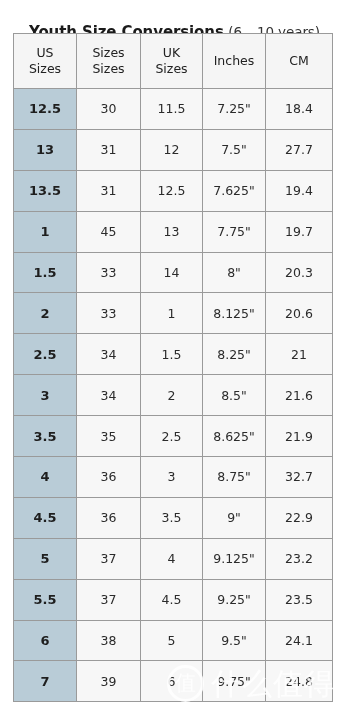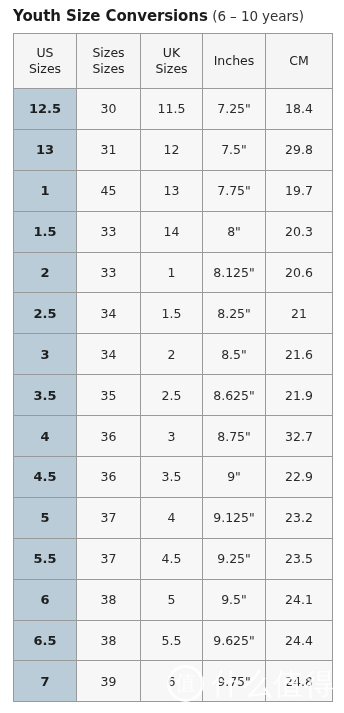--- a/index.html
+++ b/index.html
@@ -9,21 +9,21 @@
   }
   body {
     width: 344px;
     height: 713px;
     overflow: hidden;
     font-family: "DejaVu Sans", "Liberation Sans", sans-serif;
     position: relative;
   }
 
   #page-title {
-    margin: 0;
+    margin: 16px;
     padding: 7px 0 0 13px;
     font-size: 14.5px;
     line-height: 18px;
     color: #1a1a1a;
     font-weight: normal;
     white-space: nowrap;
     letter-spacing: -0.1px;
   }
   #page-title .main {
     font-weight: bold;
@@ -176,21 +176,28 @@
           <td>30</td>
           <td>11.5</td>
           <td>7.25"</td>
           <td>18.4</td>
         </tr>
         <tr>
           <td class="us-cell">13</td>
           <td>31</td>
           <td>12</td>
           <td>7.5"</td>
-          <td>29.8</td>
+          <td>27.7</td>
+        </tr>
+        <tr>
+          <td class="us-cell">13.5</td>
+          <td>31</td>
+          <td>12.5</td>
+          <td>7.625"</td>
+          <td>19.4</td>
         </tr>
         <tr>
           <td class="us-cell">1</td>
           <td>45</td>
           <td>13</td>
           <td>7.75"</td>
           <td>19.7</td>
         </tr>
         <tr>
           <td class="us-cell">1.5</td>
@@ -256,27 +263,20 @@
           <td>23.5</td>
         </tr>
         <tr>
           <td class="us-cell">6</td>
           <td>38</td>
           <td>5</td>
           <td>9.5"</td>
           <td>24.1</td>
         </tr>
         <tr>
-          <td class="us-cell">6.5</td>
-          <td>38</td>
-          <td>5.5</td>
-          <td>9.625"</td>
-          <td>24.4</td>
-        </tr>
-        <tr>
           <td class="us-cell">7</td>
           <td>39</td>
           <td>6</td>
           <td>9.75"</td>
           <td>24.8</td>
         </tr>
       </tbody>
   </table>
 </div>
 

